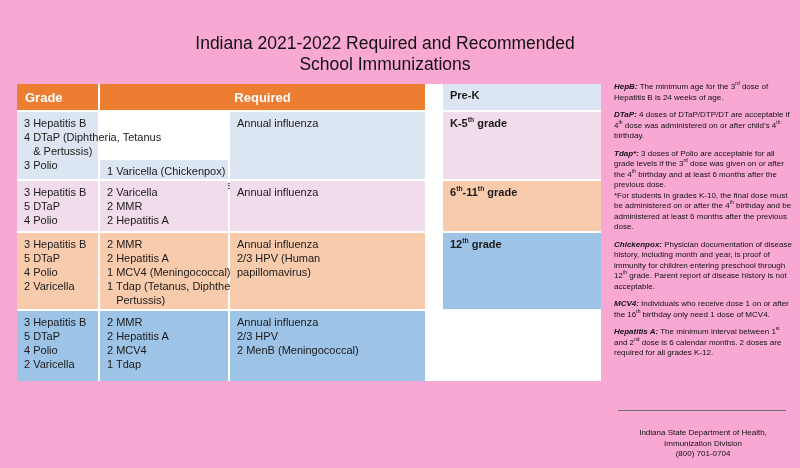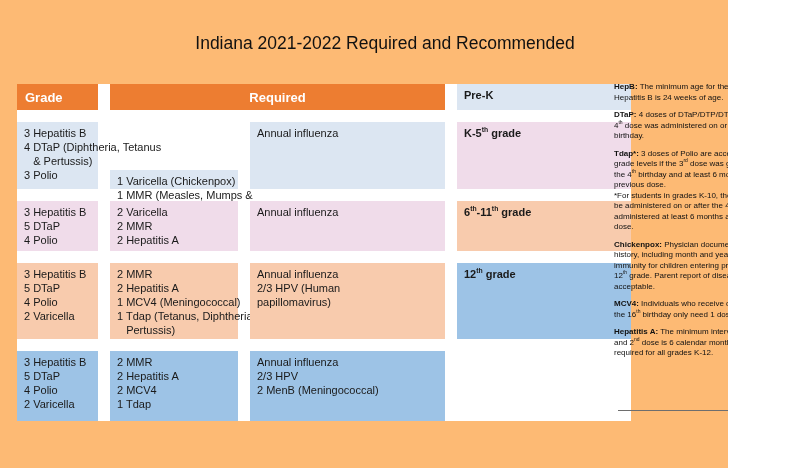--- a/index.html
+++ b/index.html
@@ -1,20 +1,20 @@
 <!DOCTYPE html>
 <html><head>
 <meta charset="utf-8">
 <style>
   html, body { margin: 0; padding: 0; background: #ffffff; }
   #slide {
     position: relative;
-    width: 728px;
+    width: 800px;
     height: 468px;
-    background: #fdba74;
+    background: #f9a8d4;
     font-family: "Liberation Sans", sans-serif;
     color: #1a1a1a;
     overflow: hidden;
   }
   .title-block {
     position: absolute;
     top: 33px;
     left: 0;
     width: 770px;
     text-align: center;
@@ -22,21 +22,21 @@
     line-height: 21px;
     color: #111111;
   }
   .imm-table {
     position: absolute;
     left: 17px;
     top: 84px;
     display: grid;
     grid-template-columns: 81px 128px 195px 174px;
     grid-template-rows: 26px 67px 50px 76px 70px;
-    gap: 12px;
+    gap: 2px;
     background: #ffffff;
   }
   .hcell {
     color: #ffffff;
     font-weight: bold;
     font-size: 13px;
     display: flex;
     align-items: center;
     padding: 0 8px;
   }
@@ -45,33 +45,34 @@
     font-size: 11px;
     line-height: 14px;
     padding: 4px 6px 0 7px;
     white-space: pre;
     overflow: visible;
   }
   .grade-cell {
     font-weight: bold;
     font-size: 11px;
     white-space: normal;
+    margin-left: 16px;
   }
   sup { font-size: 0.62em; vertical-align: super; line-height: 0; }
   .notes-panel {
     position: absolute;
     left: 614px;
     top: 82px;
     width: 178px;
     font-size: 8px;
     line-height: 10.5px;
     color: #111111;
   }
   .note { margin: 0 0 7px 0; }
-  .note b { font-weight: bold; }
+  .note b { font-weight: bold; font-style: italic; }
   .sep-line {
     position: absolute;
     left: 618px;
     top: 410px;
     width: 168px;
     border-top: 1px solid #6e6e6e;
     height: 0;
   }
   .footer-block {
     position: absolute;
@@ -84,20 +85,21 @@
     color: #111111;
   }
 </style>
 </head>
 <body>
 
 <div id="slide">
 
   <div class="title-block">
     <div>Indiana 2021-2022 Required and Recommended</div>
+    <div>School Immunizations</div>
   </div>
 
   <div class="imm-table">
 
     <div class="hcell" style="background: rgb(237, 125, 49);">Grade</div>
     <div class="hcell span2" style="background: rgb(237, 125, 49);">Required</div>
 
     <div class="cell grade-cell" style="background: rgb(220, 230, 242);">Pre-K</div>
     <div class="cell" style="background: rgb(220, 230, 242);">3 Hepatitis B
 4 DTaP (Diphtheria, Tetanus
@@ -150,14 +152,19 @@
     <p class="note"><b>HepB:</b><span> The minimum age for the 3<sup>rd</sup> dose of Hepatitis B is 24 weeks of age.</span></p>
     <p class="note"><b>DTaP:</b><span> 4 doses of DTaP/DTP/DT are acceptable if 4<sup>th</sup> dose was administered on or after child’s 4<sup>th</sup> birthday.</span></p>
     <p class="note"><b>Tdap*:</b><span> 3 doses of Polio are acceptable for all grade levels if the 3<sup>rd</sup> dose was given on or after the 4<sup>th</sup> birthday and at least 6 months after the previous dose.<br>*For students in grades K-10, the final dose must be administered on or after the 4<sup>th</sup> birthday and be administered at least 6 months after the previous dose.</span></p>
     <p class="note"><b>Chickenpox:</b><span> Physician documentation of disease history, including month and year, is proof of immunity for children entering preschool through 12<sup>th</sup> grade. Parent report of disease history is not acceptable.</span></p>
     <p class="note"><b>MCV4:</b><span> Individuals who receive dose 1 on or after the 16<sup>th</sup> birthday only need 1 dose of MCV4.</span></p>
     <p class="note"><b>Hepatitis A:</b><span> The minimum interval between 1<sup>st</sup> and 2<sup>nd</sup> dose is 6 calendar months. 2 doses are required for all grades K-12.</span></p>
   </div>
 
   <div class="sep-line"></div>
 
+  <div class="footer-block">
+    <div>Indiana State Department of Health,</div>
+    <div>Immunization Division</div>
+    <div>(800) 701-0704</div>
+  </div>
 
 </div>
 
 </body></html>

